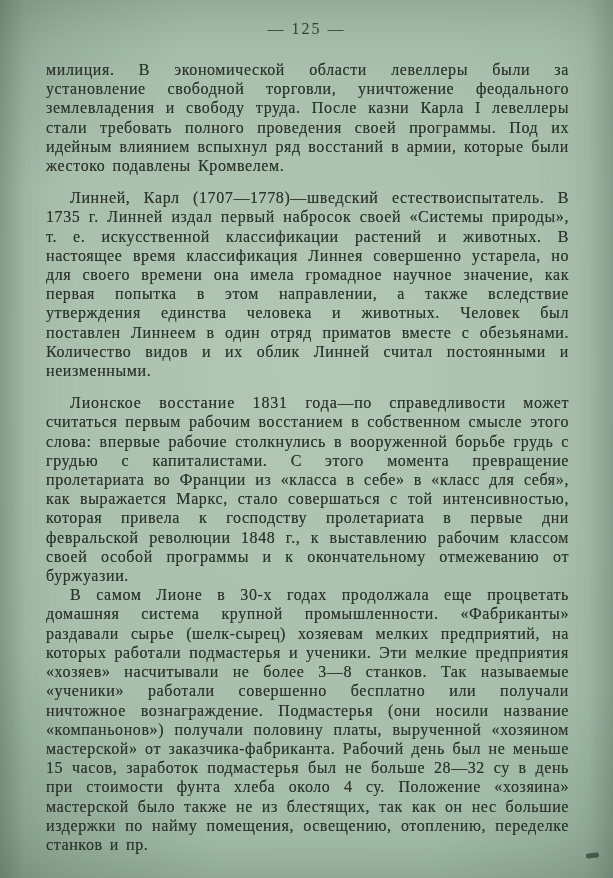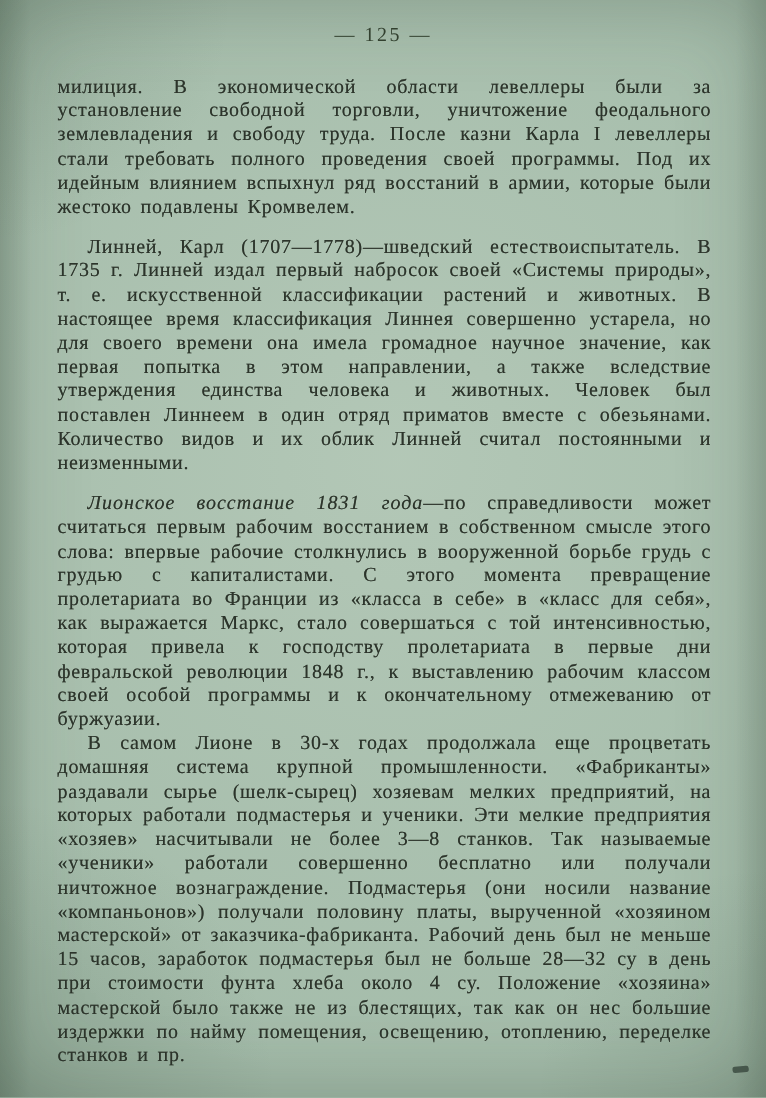--- a/index.html
+++ b/index.html
@@ -36,21 +36,21 @@
     line-height: 19.2px;
     letter-spacing: 0.6px;
     word-spacing: 2.5px;
     text-align: justify;
     text-shadow: 0 0 0.5px rgba(44,52,42,0.65);
   }
   .para { text-align: justify; }
   .para.indent { text-indent: 24px; }
   .para.entry-gap { margin-top: 13px; }
   .headword.bold { font-weight: normal; }
-  .headword.italic { font-style: italic; letter-spacing: 0.8px; }
+  .headword.italic { letter-spacing: 0.8px; }
   .ink-mark {
     position: absolute;
     right: 14px;
     bottom: 20px;
     width: 13px;
     height: 5px;
     background: #37463c;
     border-radius: 2px;
     opacity: 0.8;
     transform: rotate(-6deg);

